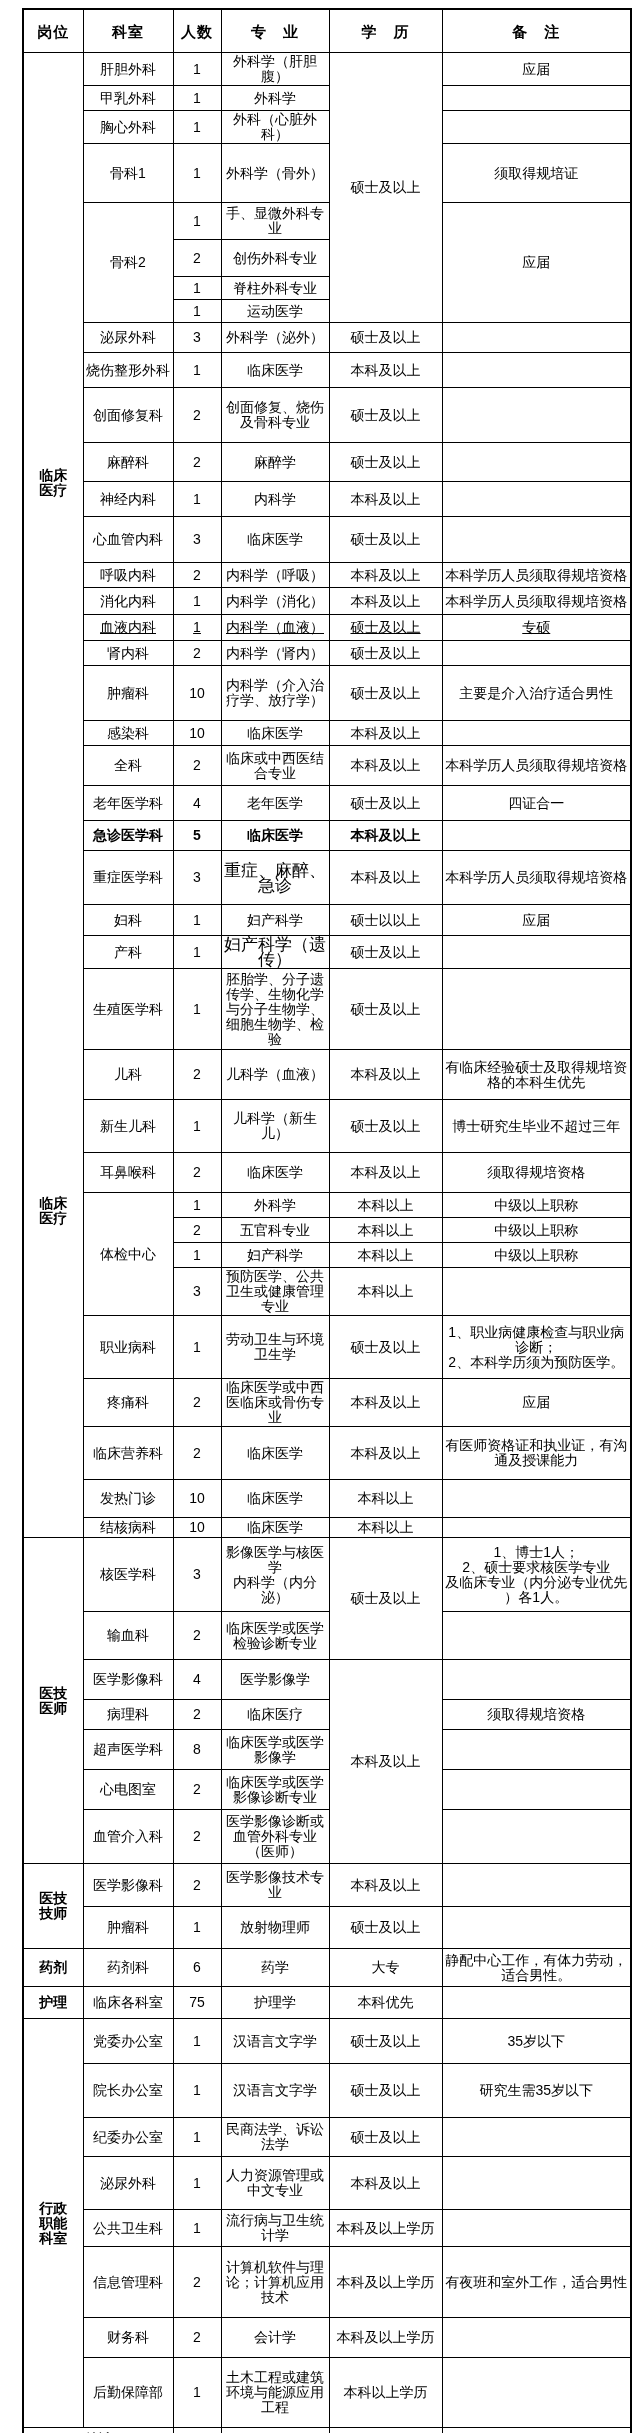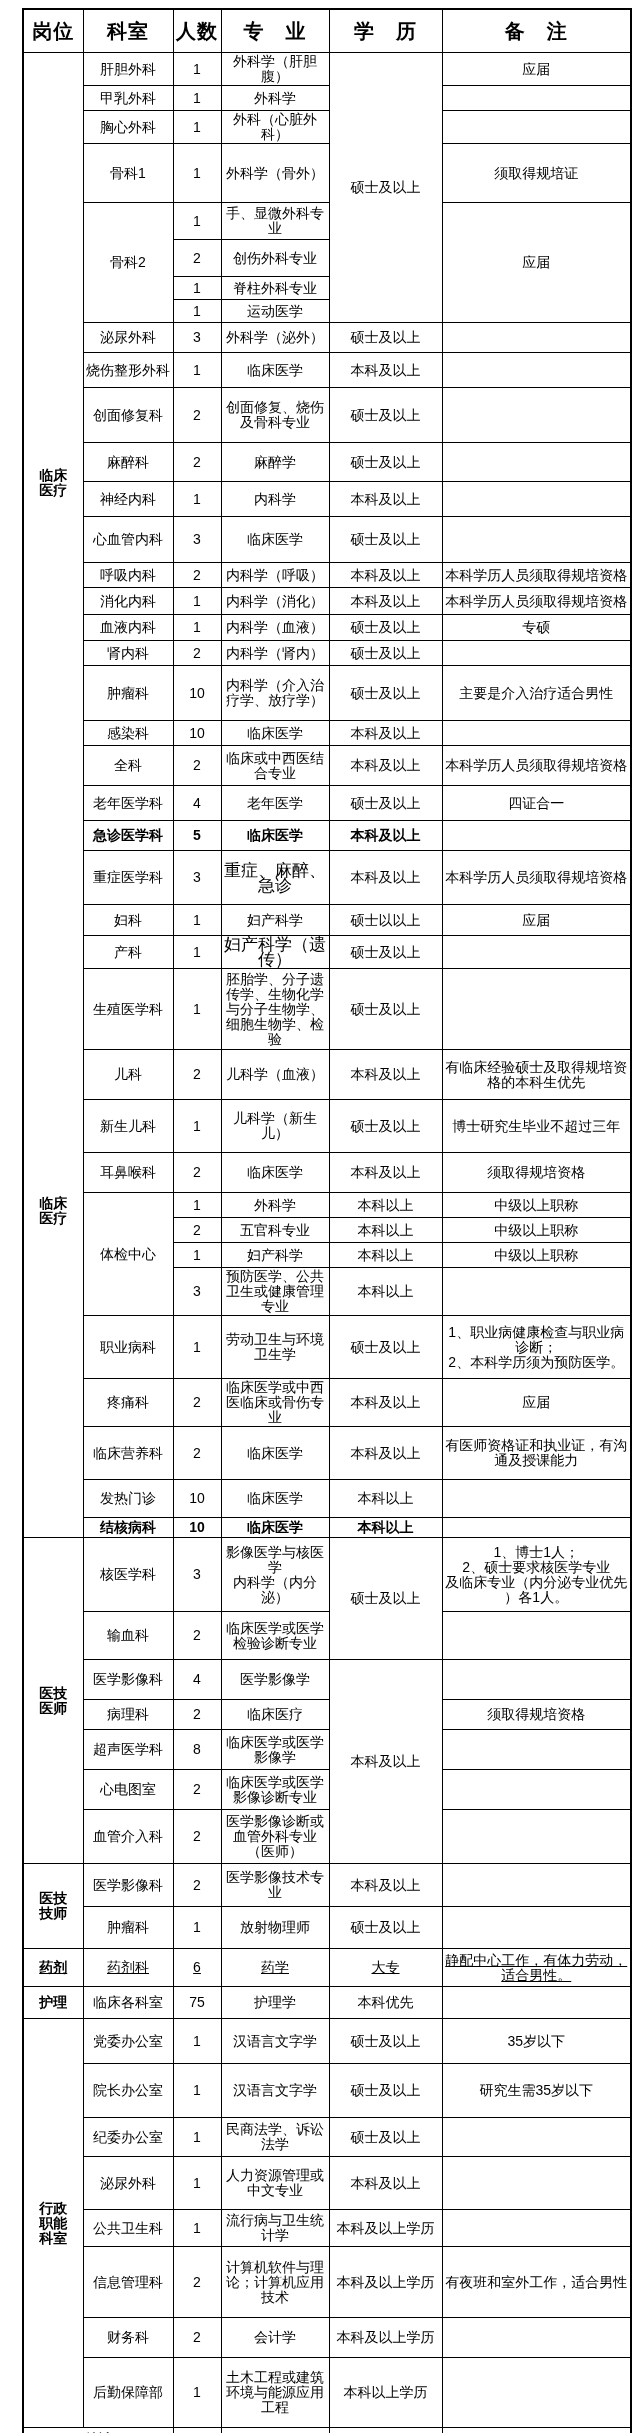--- a/index.html
+++ b/index.html
@@ -19,21 +19,21 @@
     border:1px solid #000;
     text-align:center;
     vertical-align:middle;
     font-size:14px;
     line-height:15px;
     padding:1px 2px;
     white-space:pre-line;
     word-break:break-all;
   }
   th{
-    font-size:20px;
+    font-size:15px;
     font-weight:bold;
     height:40px;
     letter-spacing:1px;
   }
   td.pos{font-weight:bold;padding:1px 10px;}
   td.left{text-align:center;}
   td.b{font-weight:bold;}
   td.s{font-size:17px;}
   td.pos-dual{position:relative;}
   td.pos-dual span{
@@ -163,21 +163,21 @@
           <td>本科及以上</td>
           <td>本科学历人员须取得规培资格</td>
         </tr>
         <tr style="height: 27px; padding-left: 22px;">
           <td>消化内科</td>
           <td>1</td>
           <td>内科学（消化）</td>
           <td>本科及以上</td>
           <td>本科学历人员须取得规培资格</td>
         </tr>
-        <tr style="height: 26px;">
+        <tr style="height: 26px; text-decoration: underline;">
           <td>血液内科</td>
           <td>1</td>
           <td>内科学（血液）</td>
           <td>硕士及以上</td>
           <td>专硕</td>
         </tr>
         <tr style="height: 25px;">
           <td>肾内科</td>
           <td>2</td>
           <td>内科学（肾内）</td>
@@ -315,21 +315,21 @@
           <td>本科及以上</td>
           <td>有医师资格证和执业证，有沟通及授课能力</td>
         </tr>
         <tr style="height: 38px;">
           <td>发热门诊</td>
           <td>10</td>
           <td>临床医学</td>
           <td>本科以上</td>
           <td></td>
         </tr>
-        <tr style="height: 20px; font-weight: bold;">
+        <tr style="height: 20px;">
           <td>结核病科</td>
           <td>10</td>
           <td>临床医学</td>
           <td>本科以上</td>
           <td></td>
         </tr>
         <tr style="height: 74px;">
           <td rowspan="7" class="pos">医技医师</td>
           <td>核医学科</td>
           <td>3</td>
@@ -386,21 +386,21 @@
           <td>本科及以上</td>
           <td></td>
         </tr>
         <tr style="height: 42px;">
           <td>肿瘤科</td>
           <td>1</td>
           <td>放射物理师</td>
           <td>硕士及以上</td>
           <td></td>
         </tr>
-        <tr style="height: 38px; text-decoration: underline;">
+        <tr style="height: 38px;">
           <td class="pos">药剂</td>
           <td>药剂科</td>
           <td>6</td>
           <td>药学</td>
           <td>大专</td>
           <td>静配中心工作，有体力劳动，适合男性。</td>
         </tr>
         <tr style="height: 32px;">
           <td class="pos">护理</td>
           <td>临床各科室</td>

